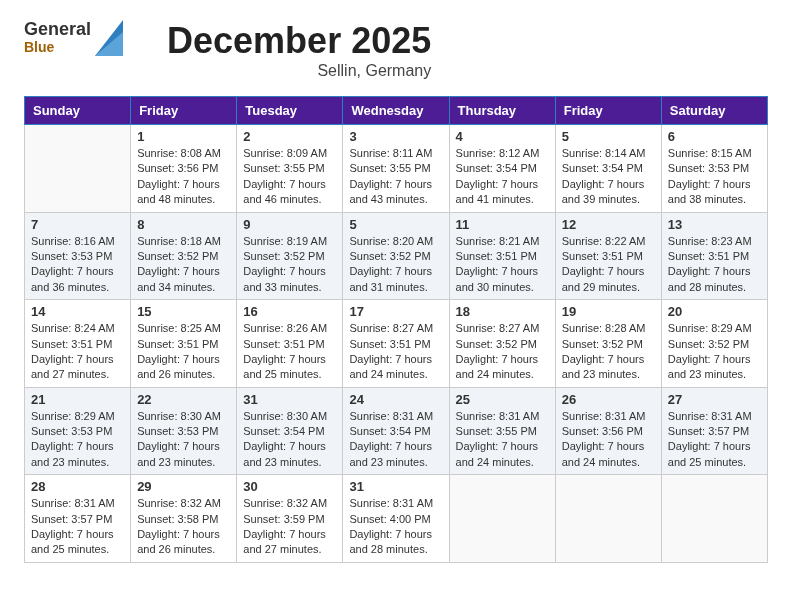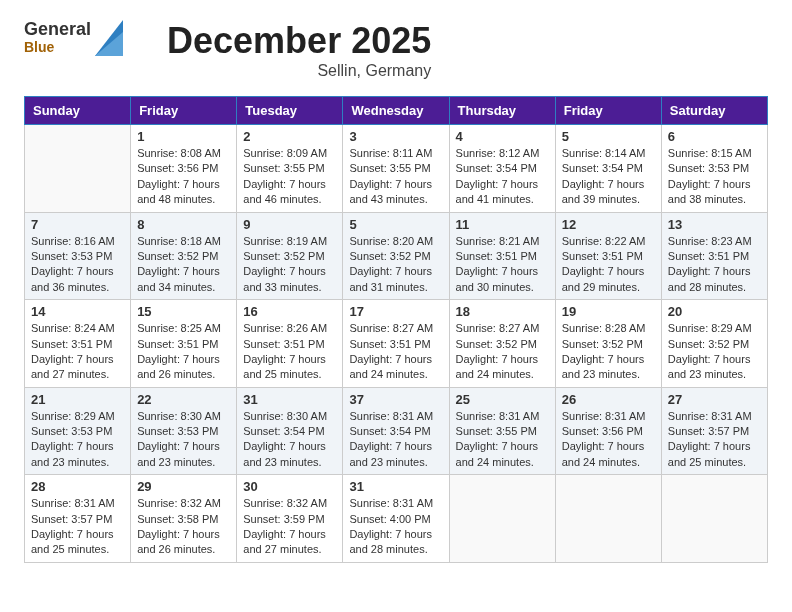--- a/index.html
+++ b/index.html
@@ -216,21 +216,21 @@
         </td>
         <td>
           <span class="day-num">22</span>
           <div class="day-info">Sunrise: 8:30 AM<br>Sunset: 3:53 PM<br>Daylight: 7 hours and 23 minutes.</div>
         </td>
         <td>
           <span class="day-num">31</span>
           <div class="day-info">Sunrise: 8:30 AM<br>Sunset: 3:54 PM<br>Daylight: 7 hours and 23 minutes.</div>
         </td>
         <td>
-          <span class="day-num">37</span>
+          <span class="day-num">24</span>
           <div class="day-info">Sunrise: 8:31 AM<br>Sunset: 3:54 PM<br>Daylight: 7 hours and 23 minutes.</div>
         </td>
         <td>
           <span class="day-num">25</span>
           <div class="day-info">Sunrise: 8:31 AM<br>Sunset: 3:55 PM<br>Daylight: 7 hours and 24 minutes.</div>
         </td>
         <td>
           <span class="day-num">26</span>
           <div class="day-info">Sunrise: 8:31 AM<br>Sunset: 3:56 PM<br>Daylight: 7 hours and 24 minutes.</div>
         </td>

